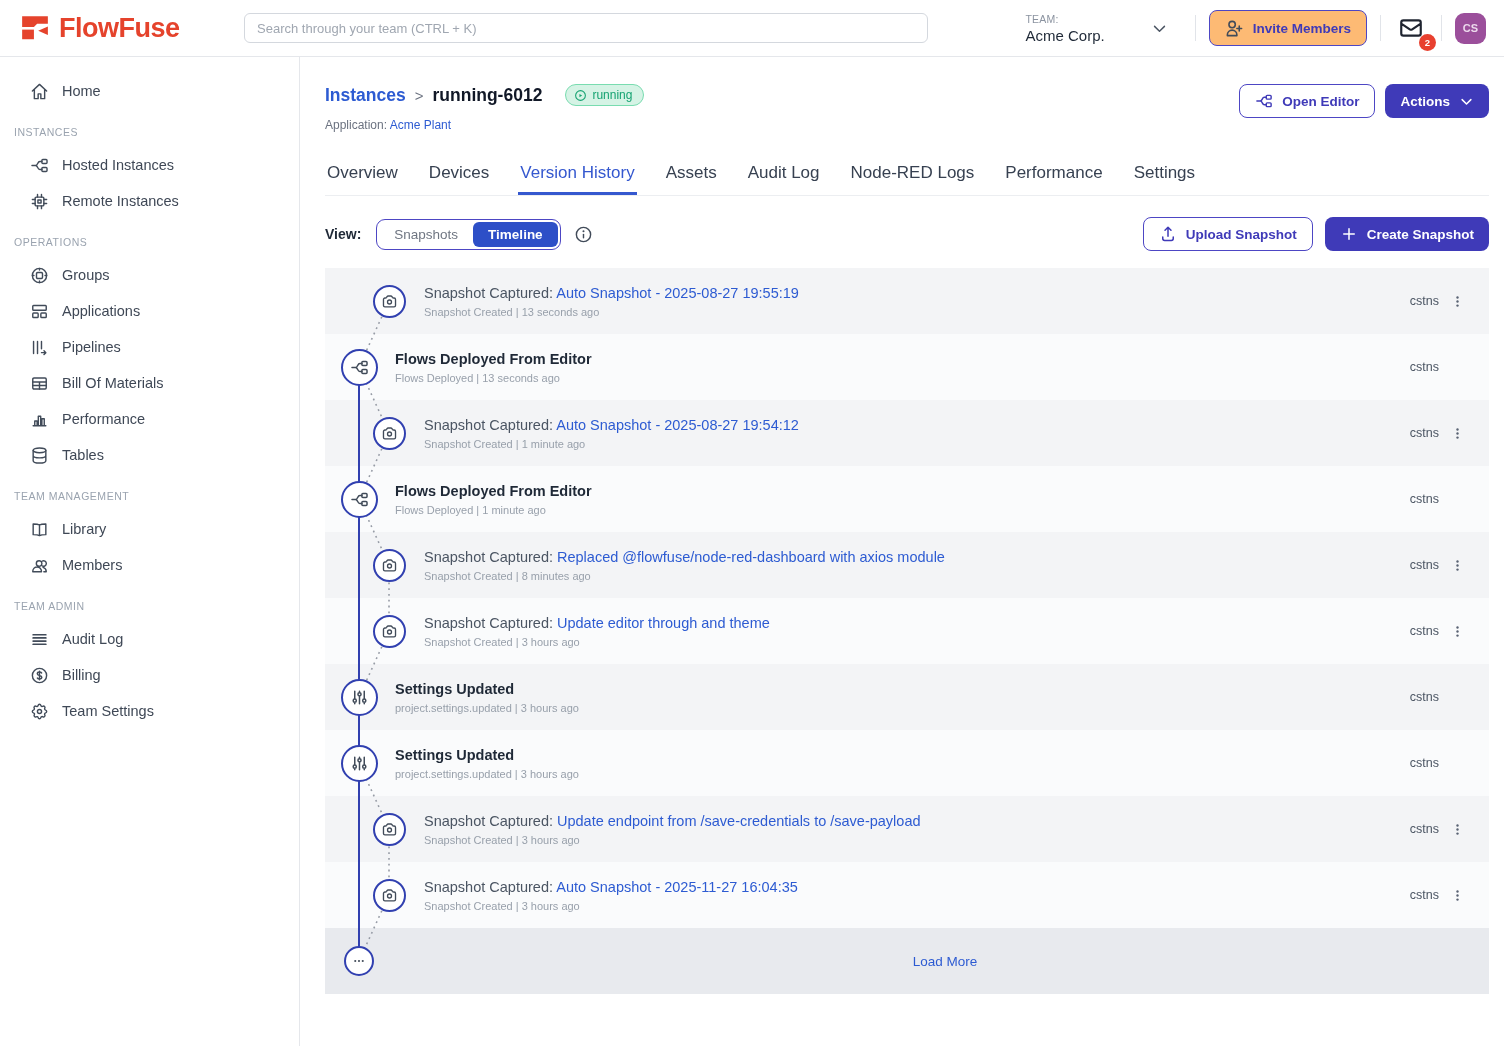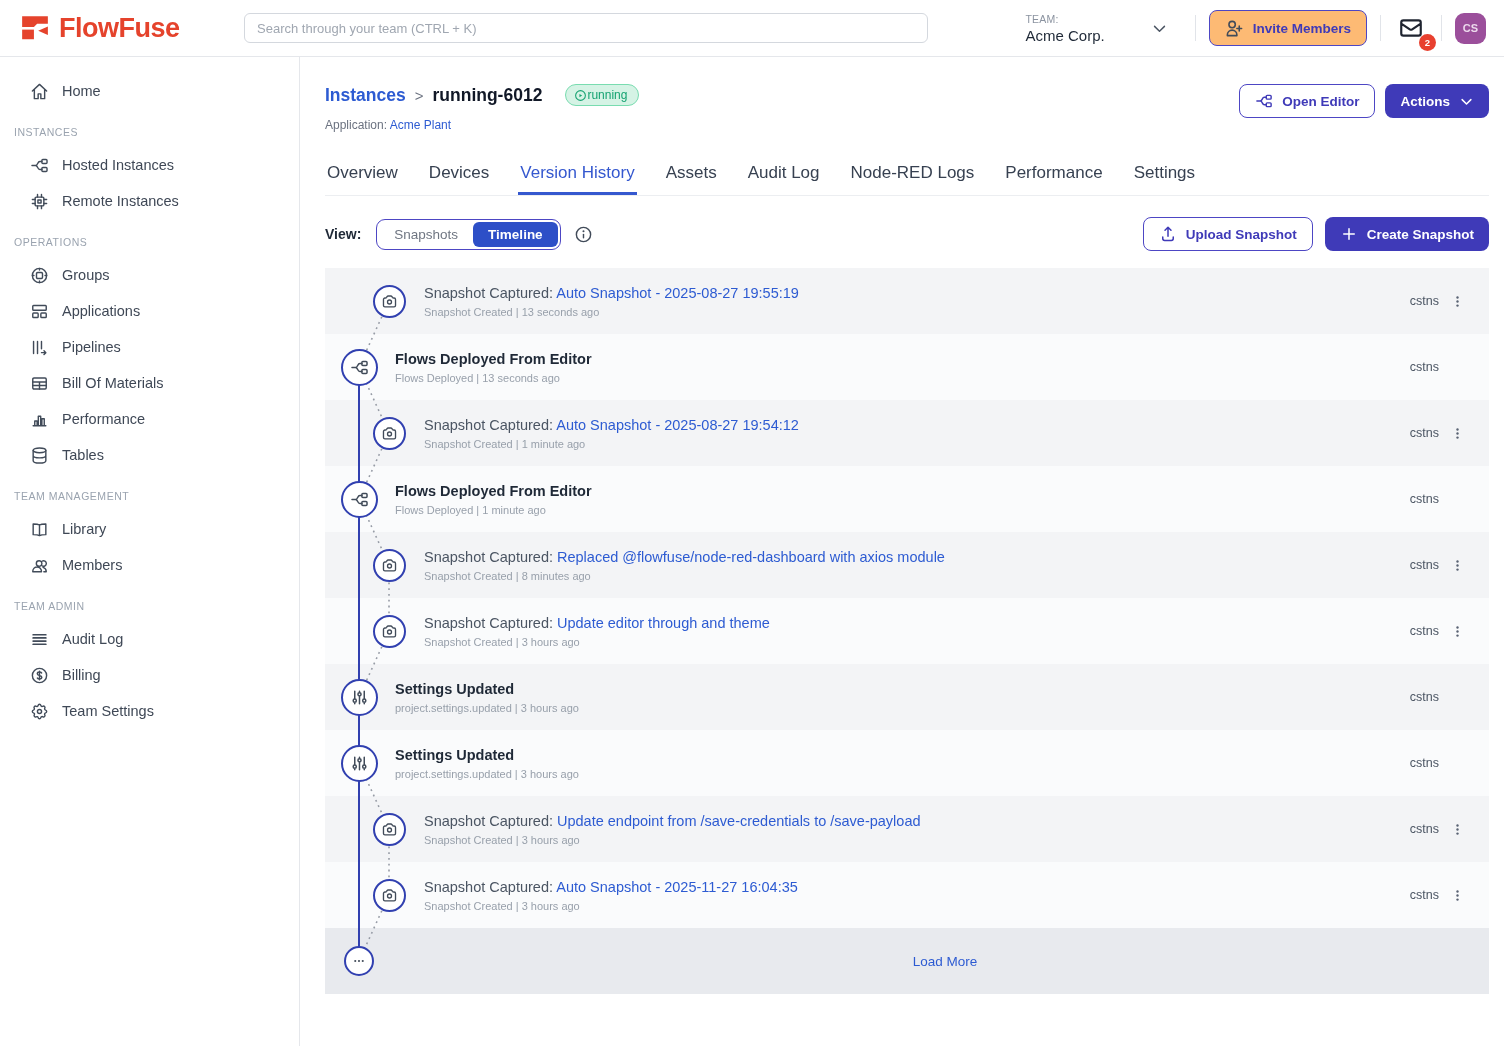--- a/index.html
+++ b/index.html
@@ -31,21 +31,21 @@
   .ic{width:19px;height:19px;flex:none;display:flex;color:#414b59}
   .ic svg{width:100%;height:100%}
   main{flex:1;min-width:0;padding:27px 15px 0 25px;overflow:hidden}
 
   
   .page-head{display:flex;justify-content:space-between;align-items:flex-start}
   .breadcrumb{display:flex;align-items:center;gap:9px;font-size:17.5px;font-weight:700}
   .crumb-link{color:#2d5bd2;cursor:pointer;text-decoration:none}
   .crumb-sep{color:#6b7280;font-weight:400;font-size:15px}
   .inst-name{color:#111827}
-  .badge{margin-left:14px;display:inline-flex;align-items:center;background:#d5f3e5;border:1px solid #79dcb0;color:#16a372;font-size:12px;font-weight:400;border-radius:999px;padding:3px 11px 3px 8px}
+  .badge{margin-left:14px;display:inline-flex;align-items:center;gap:5px;background:#d5f3e5;border:1px solid #79dcb0;color:#16a372;font-size:12px;font-weight:400;border-radius:999px;padding:3px 11px 3px 8px}
   .badge .ic{width:13px;height:13px;color:#16a372}
   .app-line{margin-top:12px;font-size:12px;color:#6b7280}
   .app-link{color:#2d5bd2;cursor:pointer;text-decoration:none}
   .head-actions{display:flex;gap:10px;align-items:center}
   .btn{display:inline-flex;align-items:center;gap:9px;border-radius:8px;height:34px;padding:0 15px;font-weight:700;font-size:13.5px;cursor:pointer;font-family:inherit}
   .btn-outline{border:1.5px solid #4d46c4;color:#3f3ab8;background:#fff}
   .btn-primary{border:none;background:#3f3ab8;color:#fff}
   .btn .ic{width:18px;height:18px;color:inherit}
 
   

